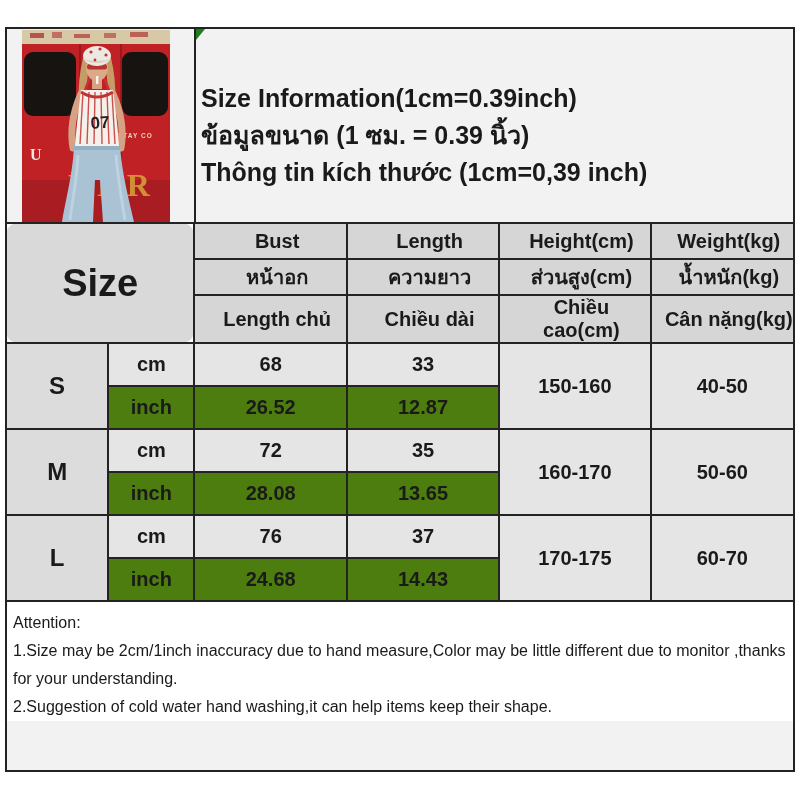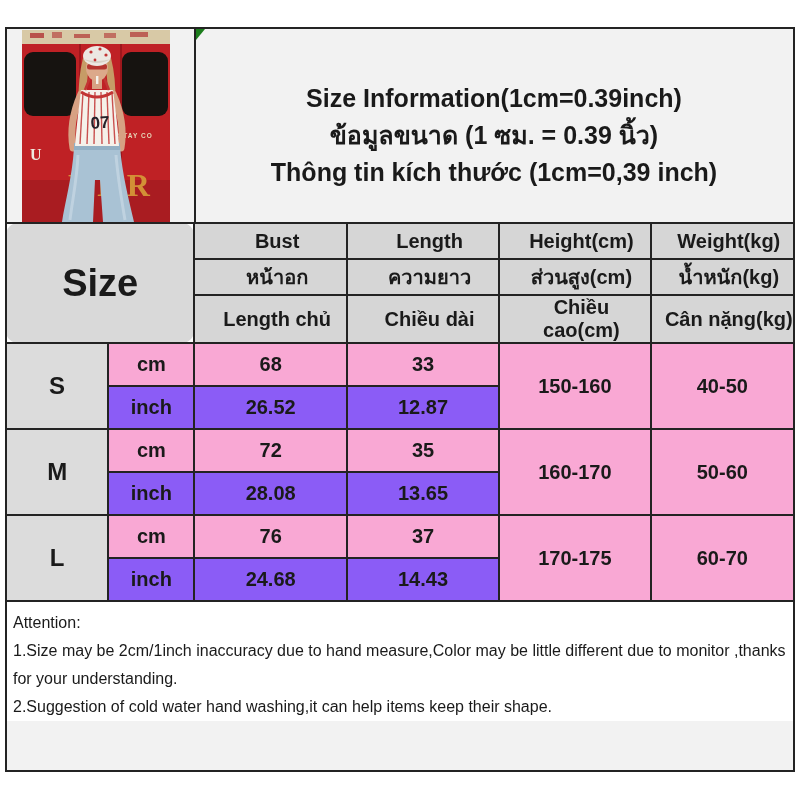--- a/index.html
+++ b/index.html
@@ -5,35 +5,35 @@
   html,body{margin:0;padding:0;background:#ffffff;width:800px;height:800px;
     font-family:"Liberation Sans","DejaVu Sans",sans-serif;color:#1a1a1a;}
   .sheet{position:absolute;left:5px;top:27px;width:786px;height:741px;
     border:2px solid #232323;background:#f2f2f2;overflow:hidden;}
   
   .top{position:relative;height:193px;background:#f2f2f2;}
   .photo-wrap{position:absolute;left:15px;top:1px;width:148px;height:192px;}
   .v-divider{position:absolute;left:187px;top:0;width:2px;height:193px;background:#232323;}
   .corner-marker{position:absolute;left:189px;top:0;width:0;height:0;
     border-top:11px solid #1c7d1c;border-right:9px solid transparent;}
-  .title-area{position:absolute;left:188px;top:0;right:0;height:193px;
-    display:flex;flex-direction:column;justify-content:center;align-items:center;
+  .title-area{position:absolute;left:194px;top:0;right:0;height:193px;
+    display:flex;flex-direction:column;justify-content:center;align-items:flex-start;
     gap:9px;padding-top:18px;box-sizing:border-box;}
   .title-line{font-weight:bold;font-size:25px;line-height:28px;white-space:nowrap;}
   
   table.size-table{border-collapse:collapse;table-layout:fixed;width:790px;margin-left:-2px;background:#fff;}
   .size-table td{border:2px solid #232323;text-align:center;vertical-align:middle;
     font-weight:bold;font-size:20px;padding:0;overflow:hidden;}
   .size-table tr.hdr-row{height:36px;}
   .size-table tr.data-row{height:43px;}
   td.hdr{background:#d6d6d6;padding-left:13px;}
   td.size-big{background:#d9d9d9;font-size:38px;border-radius:12px;}
   td.size-letter{background:#dcdcdc;font-size:24px;}
-  td.alt{background:#f9a8d4;}
-  td.white{background:#8b5cf6;margin-left:48px;}
+  td.alt{background:#e5e5e5;}
+  td.white{background:#4d7c0f;margin-left:48px;}
   tr.inch-split td{border-top-width:1px;}
   
   .attention{background:#ffffff;padding:7px 6px 0 6px;font-size:16px;line-height:28px;}
   .attention p{margin:0;}
 </style>
 </head>
 <body>
 
 <div class="sheet">
 

